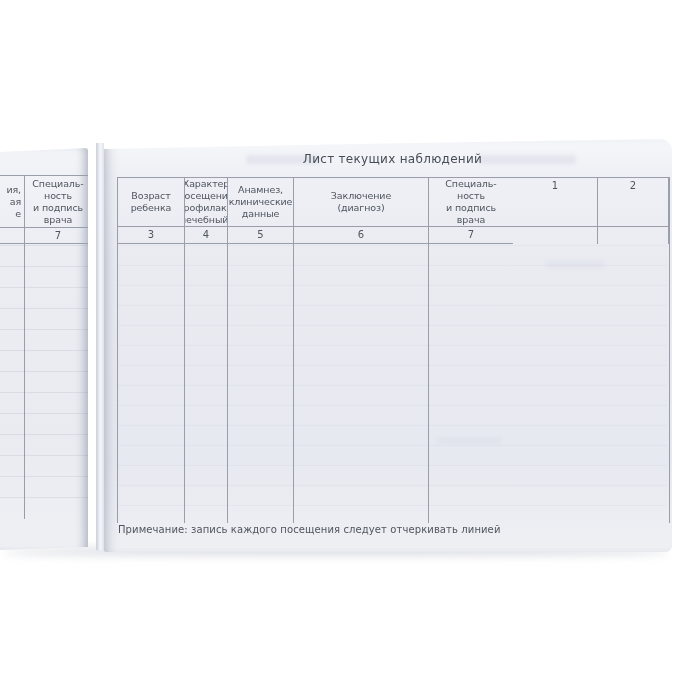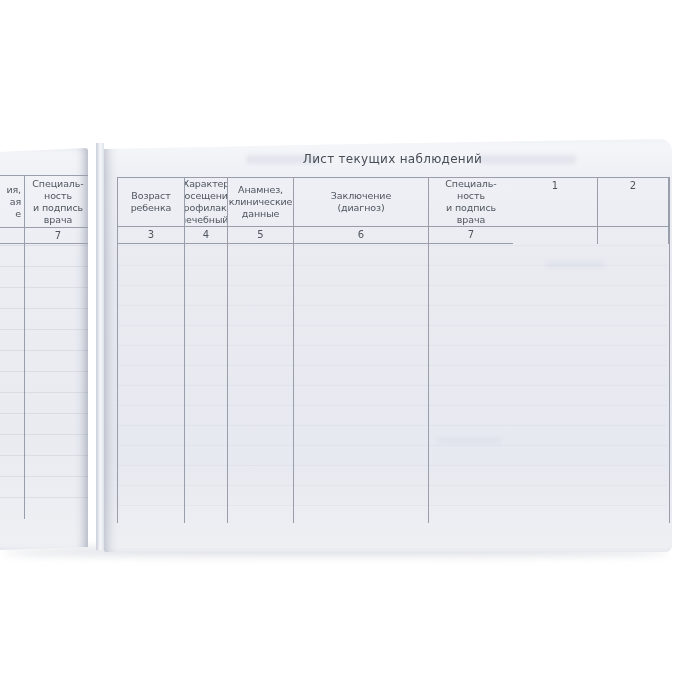--- a/index.html
+++ b/index.html
@@ -248,15 +248,16 @@
       <div class="rc rb"></div>
       <div class="rc rb"></div>
       <div class="rc rb"></div>
       <div class="rc rb"></div>
       <div class="rc rb"></div>
       <div class="rc rb last"></div>
     </div>
 
     <div class="ruling rp-ruling"></div>
 
+    <div class="footnote">Примечание: запись каждого посещения следует отчеркивать линией</div>
   </div>
 
 </div>
 
 </body></html>

